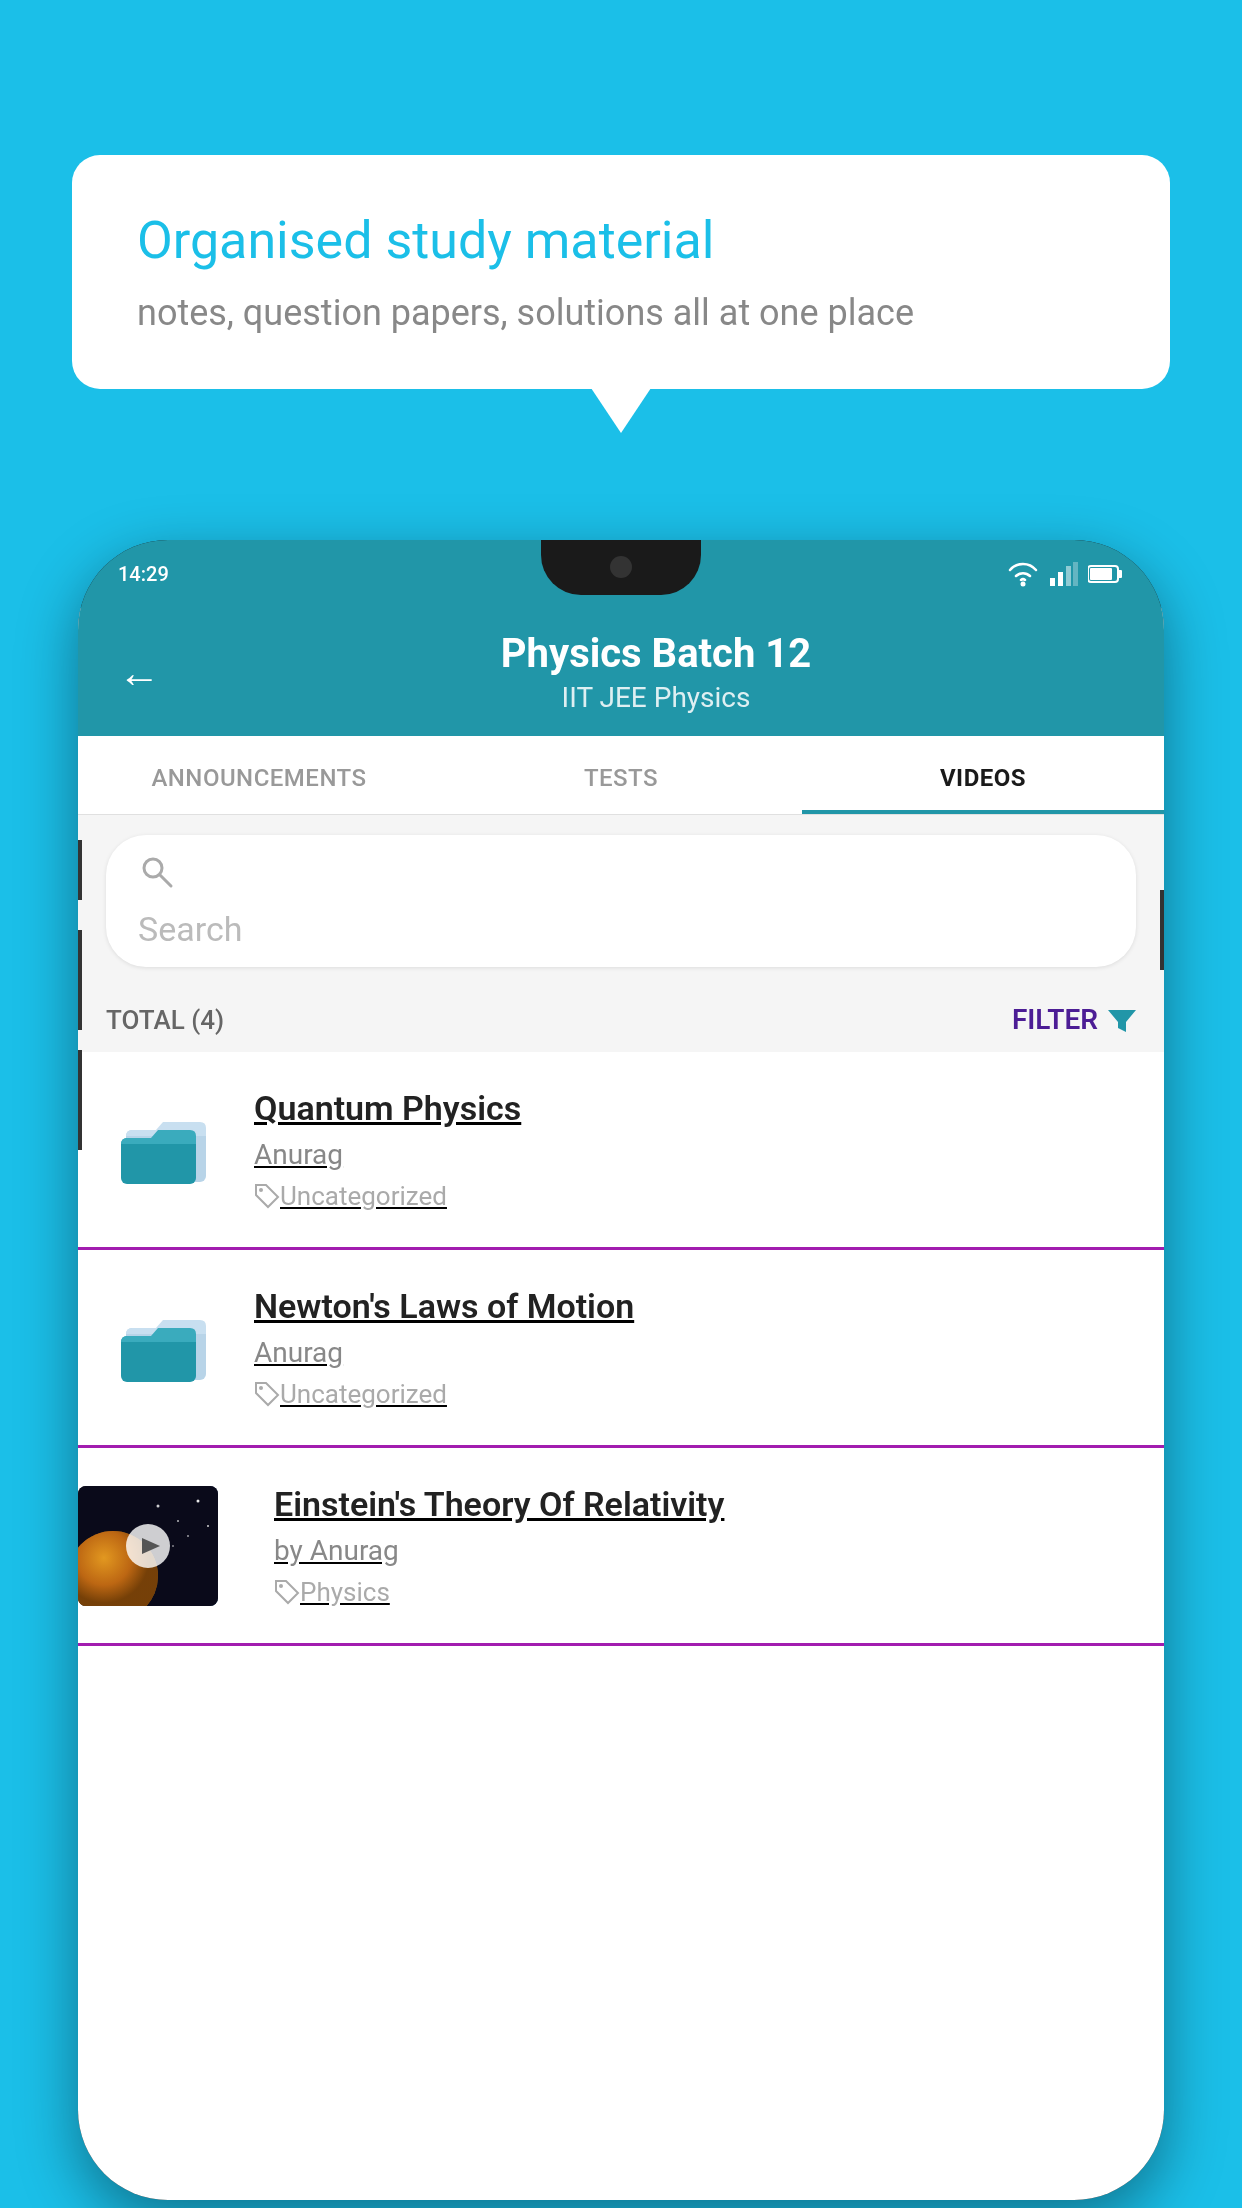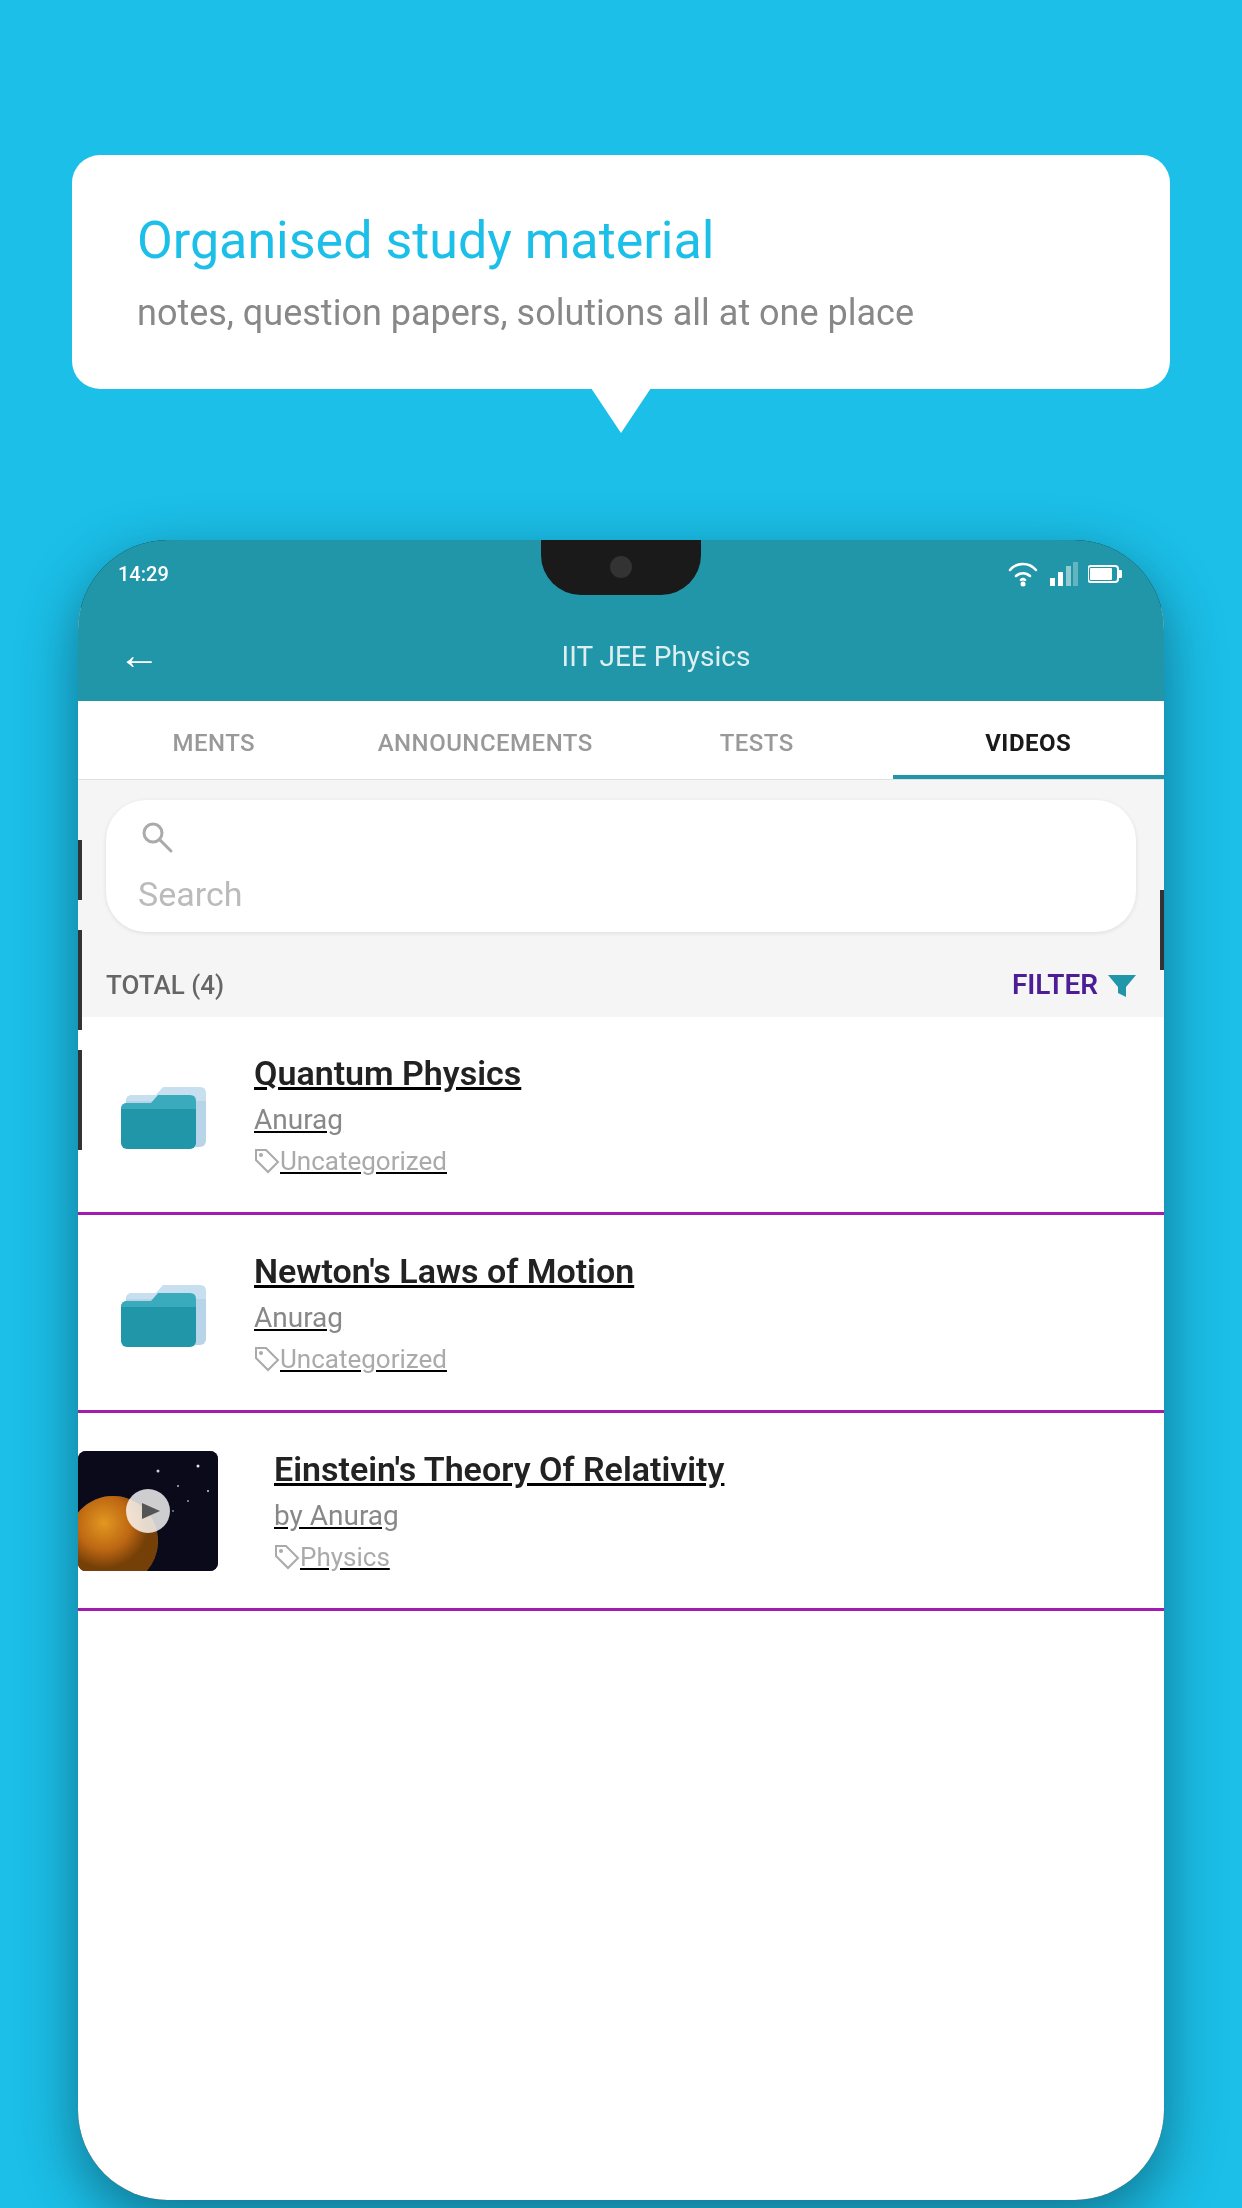--- a/index.html
+++ b/index.html
@@ -386,28 +386,26 @@
         <rect x="30" y="6" width="4" height="8" rx="1" fill="white"></rect>
       </svg>
     </div>
   </div>
 
   <div class="phone-screen">
 
     <div class="app-header">
       <span class="back-arrow">←</span>
       <div class="header-text">
+        <div class="header-title">Physics Batch 12</div>
         <div class="header-subtitle">IIT JEE   Physics</div>
       </div>
     </div>
 
     <div class="tabs">
-      <div class="tab">
-        <span>MENTS</span>
-      </div>
       <div class="tab">
         <span>ANNOUNCEMENTS</span>
       </div>
       <div class="tab">
         <span>TESTS</span>
       </div>
       <div class="tab active">
         <span>VIDEOS</span>
       </div>
     </div>

